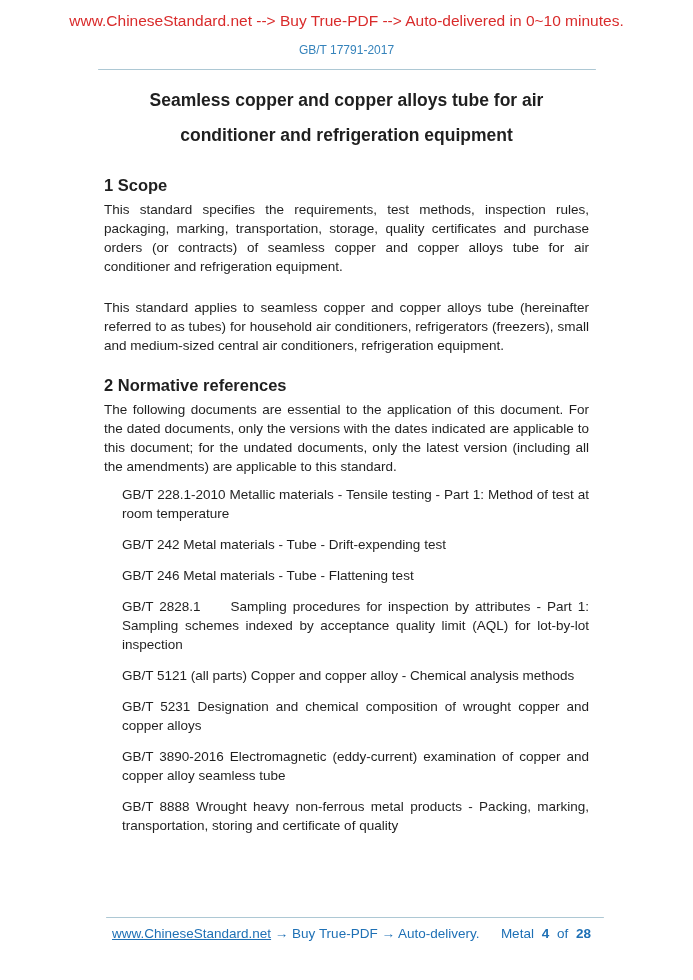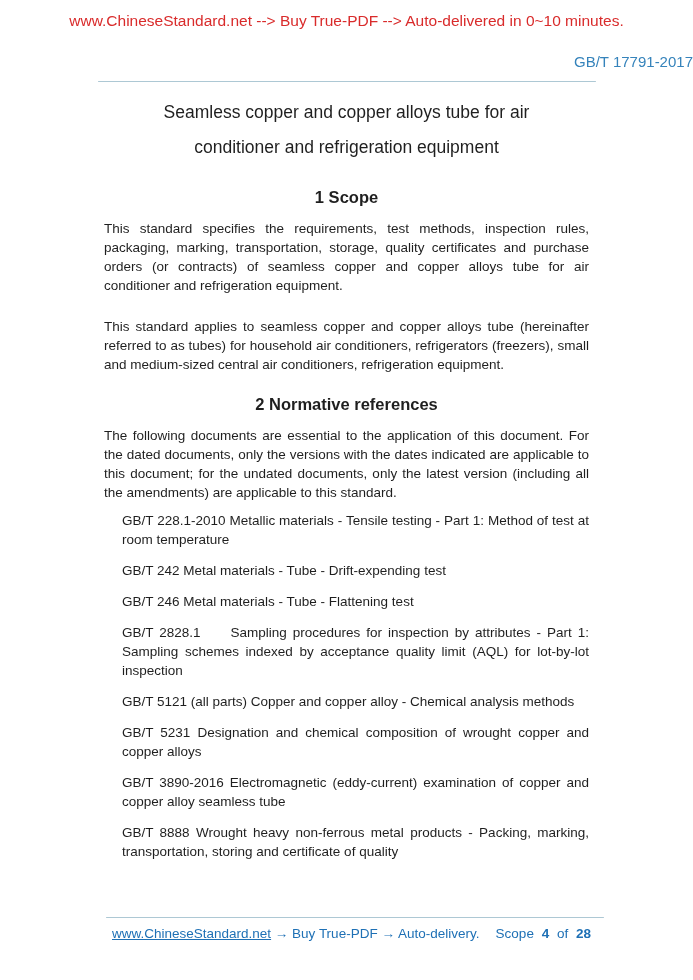--- a/index.html
+++ b/index.html
@@ -22,54 +22,53 @@
     overflow: hidden;
   }
   .banner {
     padding-top: 12px;
     text-align: center;
     color: var(--banner-red);
     font-size: 15.5px;
     line-height: 18px;
   }
   .doc-code {
-    margin-top: 24px;
-    text-align: right;
+    margin-top: 12px;
+    text-align: center;
     color: var(--doc-code-blue);
-    font-size: 15px;
+    font-size: 12px;
     line-height: 16px;
   }
   .rule {
     width: 498px;
     margin: 11px auto 0 auto;
     border: none;
     border-top: 1px solid var(--rule-blue);
     height: 0;
   }
   .doc-title {
     margin-top: 13px;
     text-align: center;
     font-size: 17.5px;
-    font-weight: normal;
+    font-weight: bold;
     line-height: 35px;
   }
   .content {
     width: 485px;
     margin: 0 auto;
   }
   .section-heading {
     margin-top: 22px;
     font-size: 16.5px;
     font-weight: bold;
     line-height: 20px;
-    text-align: center;
   }
   .section-heading.second { margin-top: 20px; }
   .body-para {
-    margin-top: 12px;
+    margin-top: 5px;
     font-size: 13.5px;
     line-height: 19px;
     text-align: justify;
   }
   .body-para + .body-para { margin-top: 22px; }
   .refs { margin-top: 9px; }
   .ref-item {
     margin-left: 18px;
     margin-bottom: 12px;
     font-size: 13.5px;
@@ -138,21 +137,21 @@
   </div>
 
   <div class="footer">
     <hr class="rule">
     <div class="footer-row">
       <div>
         <span class="footer-site">www.ChineseStandard.net</span>
         <span>→ Buy True-PDF → Auto-delivery.</span>
       </div>
       <div class="page-indicator">
-        <span>Scope</span>
+        <span>Metal</span>
         <span class="num">4</span>
         <span>of</span>
         <span class="num">28</span>
       </div>
     </div>
   </div>
 
 </div>
 
 </body></html>

